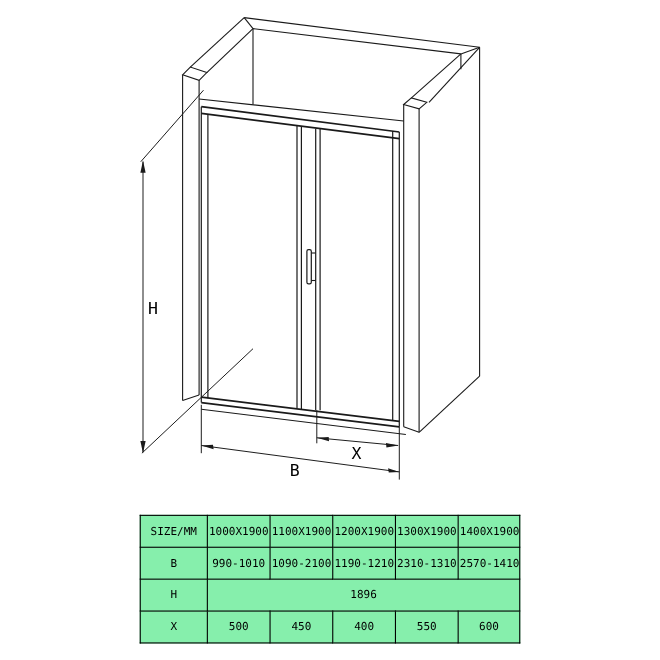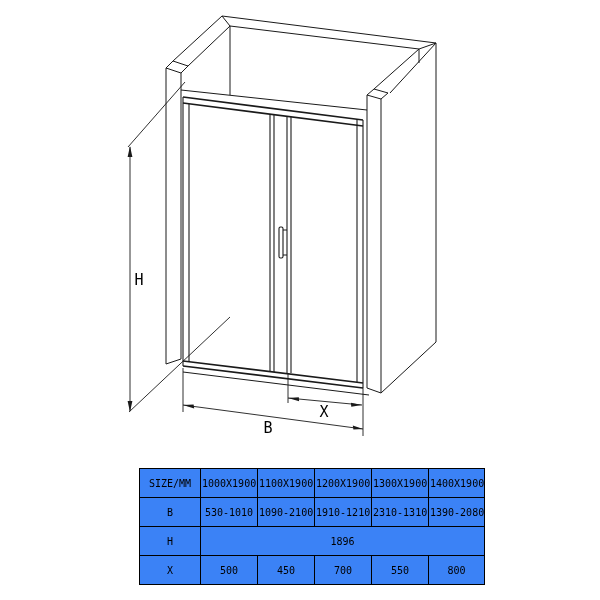--- a/index.html
+++ b/index.html
@@ -29,22 +29,21 @@
     font-family: "DejaVu Sans Mono", "Liberation Mono", monospace;
     font-size: 15px;
   }
 
   table.size-table {
     position: absolute;
     left: 127px; top: 468px;
     width: 345px;
     border-collapse: collapse;
     table-layout: fixed;
-    background: #3b82f6;
-    margin-left: 12px;
+    background: #86efac;
   }
   table.size-table td {
     border: 1px solid #000;
     height: 29px;
     text-align: center;
     vertical-align: middle;
     font-size: 10px;
     font-family: "DejaVu Sans Mono", "Liberation Mono", monospace;
     white-space: nowrap;
     overflow: hidden;
@@ -150,33 +149,33 @@
       <tr>
         <td>SIZE/MM</td>
         <td>1000X1900</td>
         <td>1100X1900</td>
         <td>1200X1900</td>
         <td>1300X1900</td>
         <td>1400X1900</td>
       </tr>
       <tr>
         <td>B</td>
-        <td>530-1010</td>
+        <td>990-1010</td>
         <td>1090-2100</td>
-        <td>1910-1210</td>
+        <td>1190-1210</td>
         <td>2310-1310</td>
-        <td>1390-2080</td>
+        <td>2570-1410</td>
       </tr>
       <tr>
         <td>H</td>
         <td colspan="5">1896</td>
       </tr>
       <tr>
         <td>X</td>
         <td>500</td>
         <td>450</td>
-        <td>700</td>
+        <td>400</td>
         <td>550</td>
-        <td>800</td>
+        <td>600</td>
       </tr>
     </tbody>
   </table>
 </div>
 
 </body></html>

